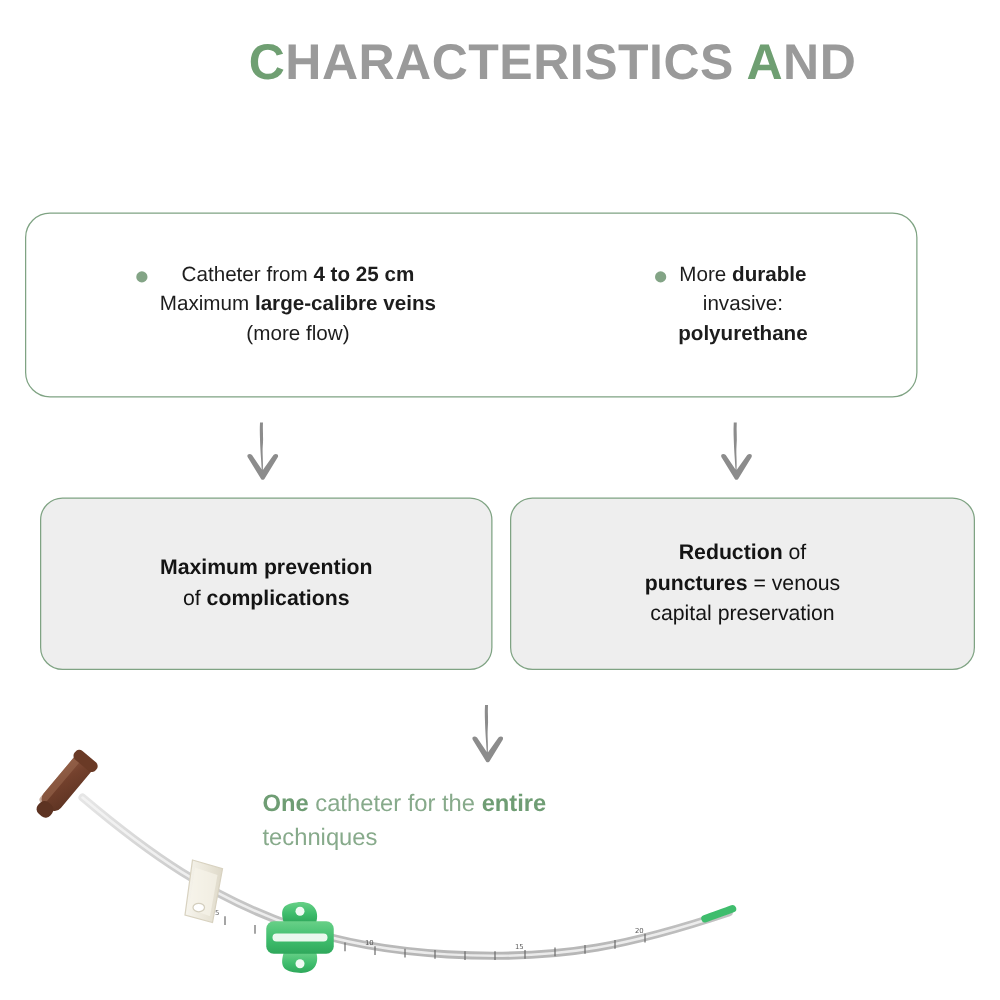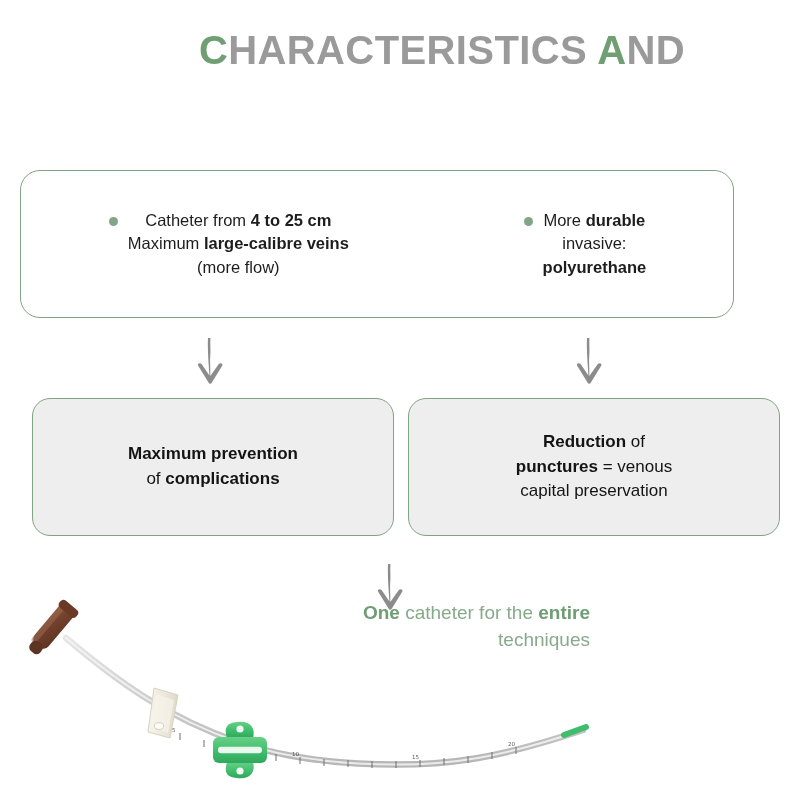--- a/index.html
+++ b/index.html
@@ -113,23 +113,23 @@
     line-height: 1.45;
     color: #141414;
     padding: 0 18px;
   }
   .result-text .b { font-weight: bold; }
 
   
   .closing {
     position: absolute;
     left: 210px;
-    top: 600px;
+    top: 631px;
     width: 380px;
-    text-align: right;
+    text-align: left;
     font-size: 19px;
     line-height: 1.42;
     color: #87aa8b;
   }
   .closing .b { font-weight: bold; color: #6f9d74; }
 
   
   #catheter {
     position: absolute;
     left: 8px;

